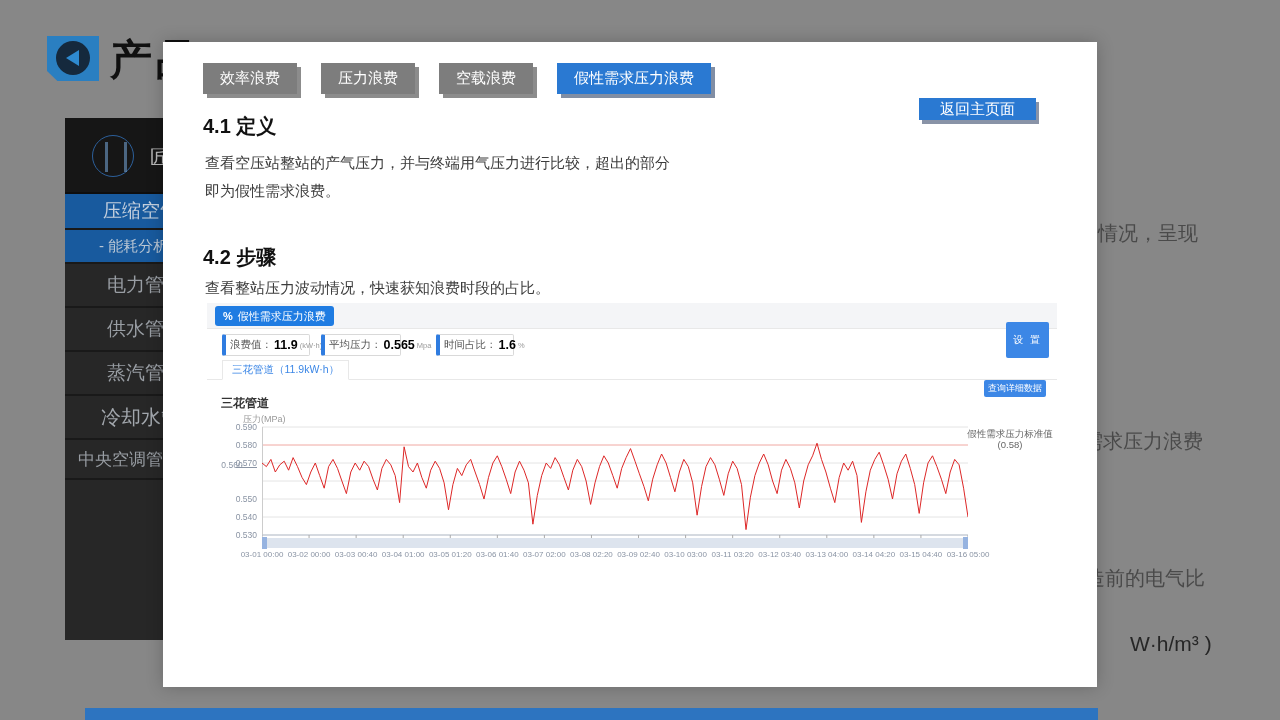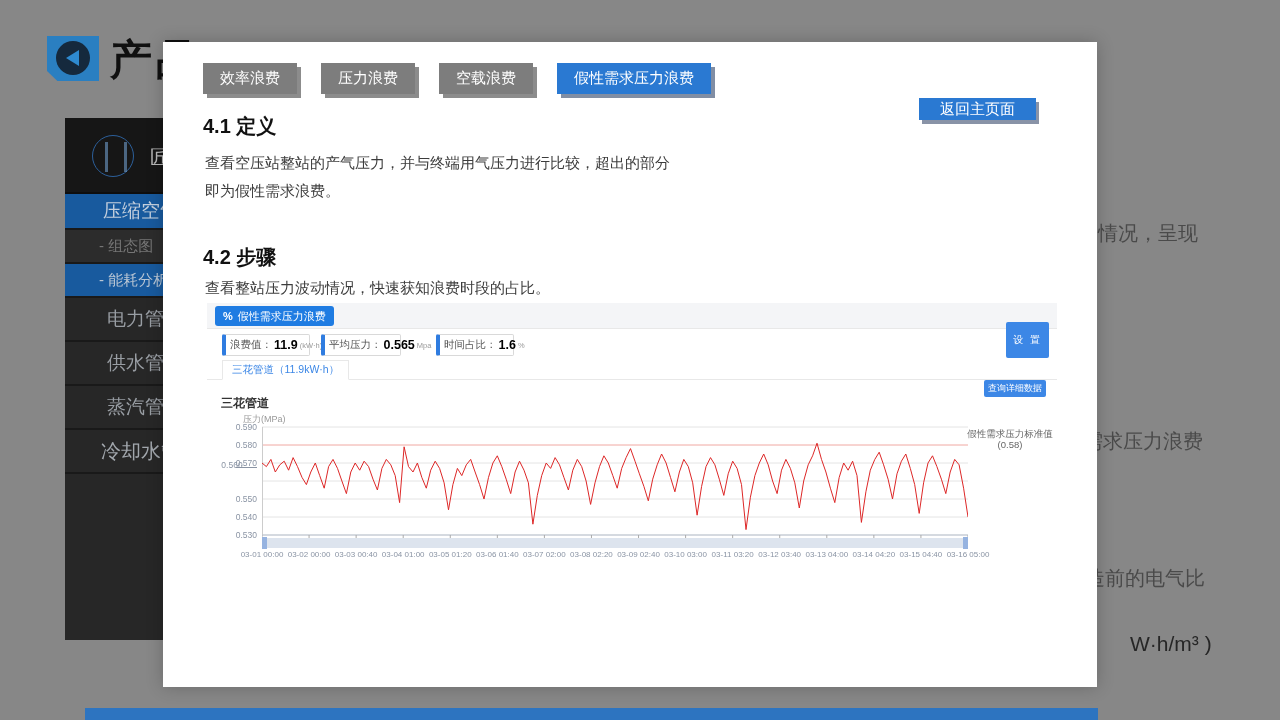--- a/index.html
+++ b/index.html
@@ -85,26 +85,26 @@
     <div class="tri"></div>
   </div>
   <div class="bg-title">产品</div>
 
   <div class="sidebar">
     <div class="side-logo">
       <div class="orb"></div>
       <div class="lg-label">匠</div>
     </div>
     <div class="side-item si-pactive">压缩空气</div>
-    <div class="side-item si-sub">- 组态图</div>
     <div class="side-item si-subactive">- 能耗分析</div>
     <div class="side-item si-primary">电力管理</div>
     <div class="side-item si-primary">供水管理</div>
     <div class="side-item si-primary">蒸汽管理</div>
     <div class="side-item si-primary si-big">冷却水管</div>
+    <div class="side-item si-small side-item">中央空调管</div>
   </div>
 
   <div class="bg-text" style="left:1098px; top:220px;">情况，呈现</div>
   <div class="bg-text" style="left:1083px; top:428px;">需求压力浪费</div>
   <div class="bg-text" style="left:1085px; top:565px;">造前的电气比</div>
   <div class="bg-text bgt-4" style="left:1094px; top:632px;">W·h/m³ )</div>
   <div class="bottom-bar"></div>
 
   <div class="panel">
     <div class="tabs-row">

